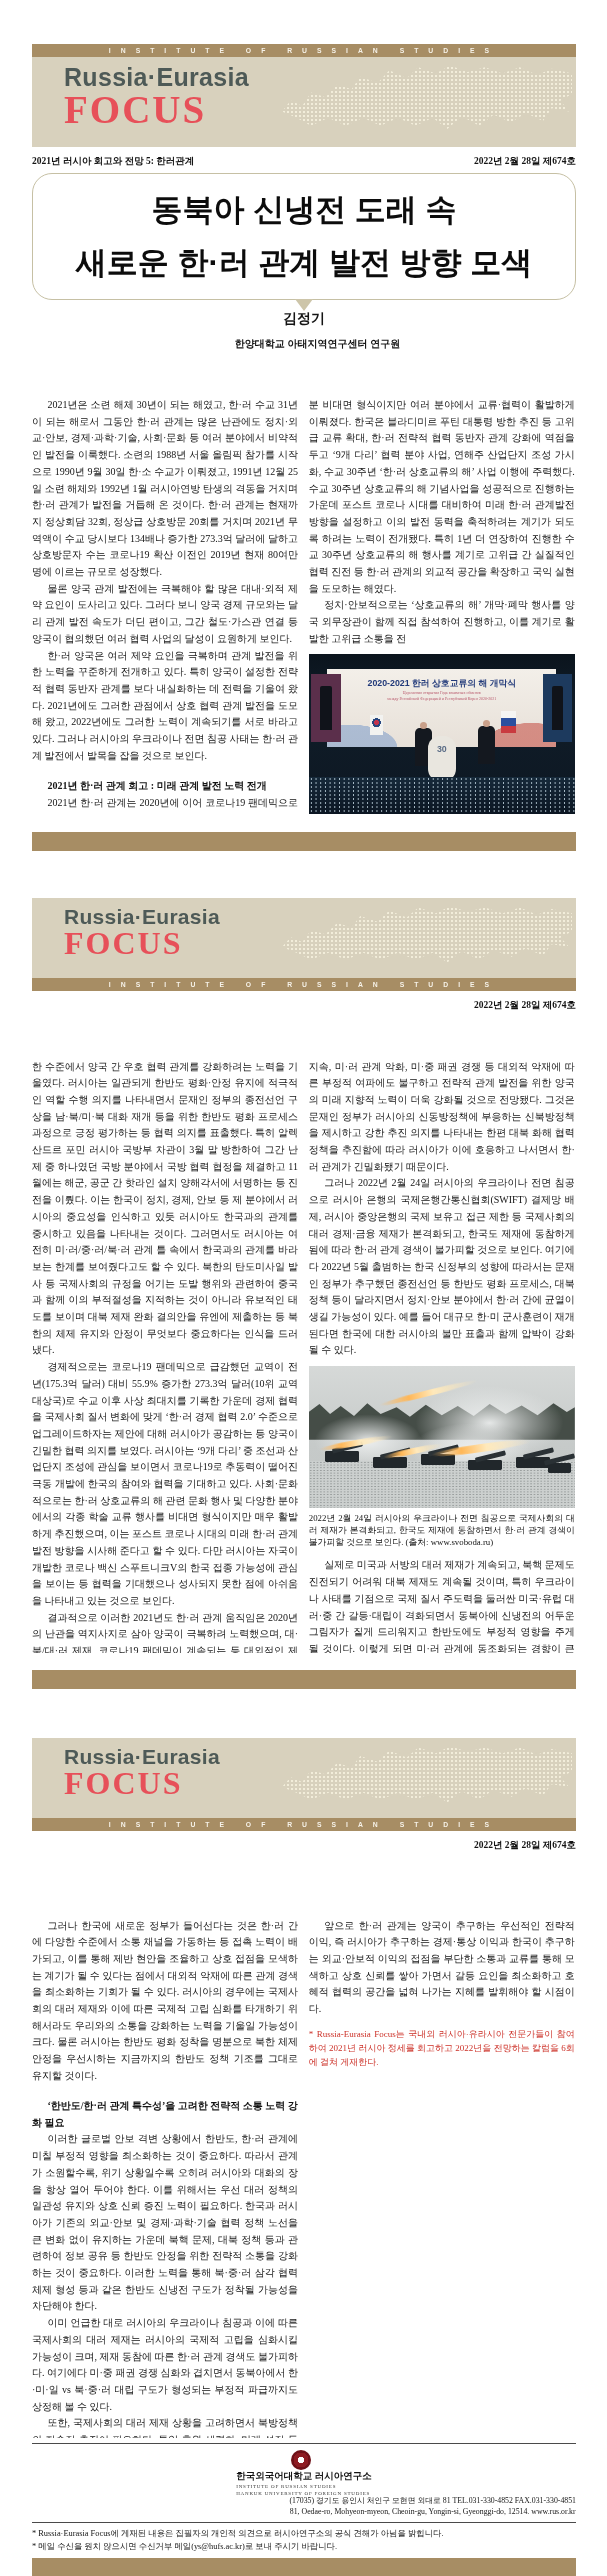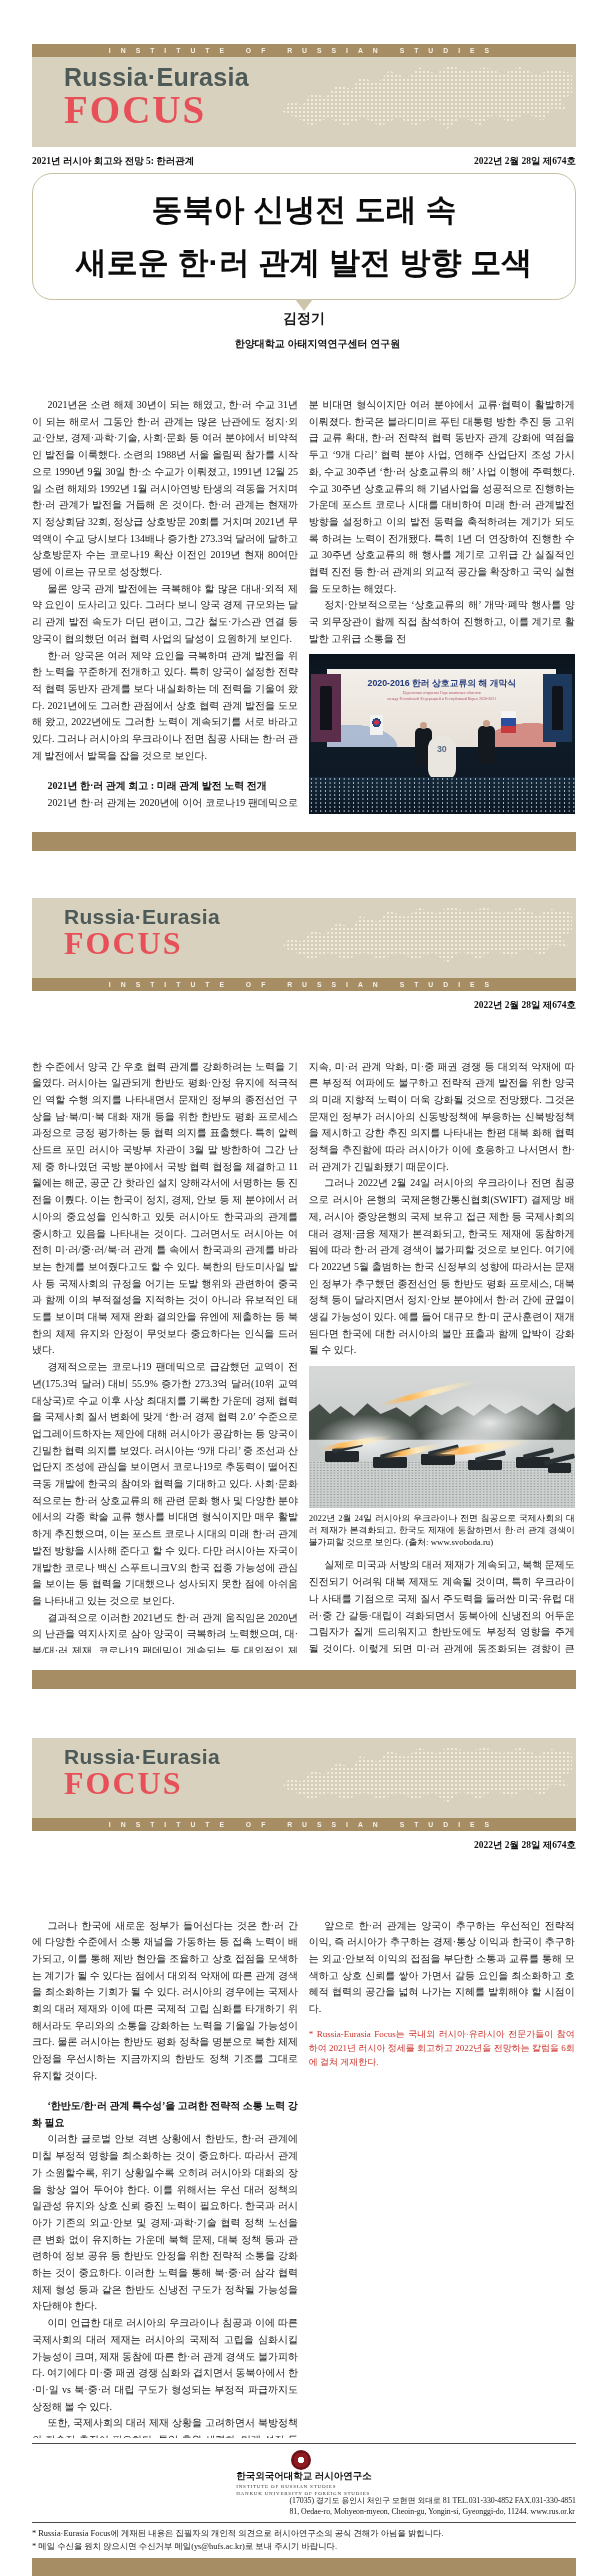--- a/index.html
+++ b/index.html
@@ -146,21 +146,21 @@
   .caption { font-size:8.8px; line-height:12px; margin-top:4px; text-align:justify; }
 
   
   .footer { position:absolute; left:32px; right:32px; bottom:0; }
   .f-rule { border-top:1px solid #4a4a4a; }
   .f-row { display:flex; align-items:center; padding:6px 0 4.7px;flex-direction:column; }
   .f-logo { width:20px; height:20px; border-radius:50%;
     background:radial-gradient(circle at 50% 50%, #fff 0 3.4px, #8e1b22 3.4px 7.4px, #6f1118 7.4px); margin-right:6.8px; flex:0 0 auto; }
   .f-org .f-kr { font-family:"Liberation Sans",sans-serif; font-weight:bold; font-size:9.5px; }
   .f-org .f-en { font-size:5px; letter-spacing:0.8px; color:#333; margin-top:1.4px; }
-  .f-addr { margin-left:auto; text-align:left; font-size:7.8px; line-height:10.8px; }
+  .f-addr { margin-left:auto; text-align:center; font-size:7.8px; line-height:10.8px; }
   .f-notes { padding:4px 0 5.4px; font-size:8.4px; line-height:13px; }
   .f-bar { height:17.6px; background:#a78d64; }
 </style>
 </head>
 <body>
 
 <div class="sheet" id="sheet1">
   <div style="height:44px"></div>
   <div class="inst-band">INSTITUTE OF RUSSIAN STUDIES</div>
   <div class="masthead mast-lg">
@@ -194,21 +194,21 @@
       <div class="col-heading">2021년 한·러 관계 회고 : 미래 관계 발전 노력 전개</div>
       <p class="body-p ind">2021년 한·러 관계는 2020년에 이어 코로나19 팬데믹으로 인해 전반적으로 교류·협력이 다소 위축되는 현상이 드러났으나 이러한 침체 분위기를 극복하기 위한 양국 정부의 노력이 계속됐다. 이에 힘입어 대부</p>
     </div>
     <div class="col">
       <p class="body-p">분 비대면 형식이지만 여러 분야에서 교류·협력이 활발하게 이뤄졌다. 한국은 블라디미르 푸틴 대통령 방한 추진 등 고위급 교류 확대, 한·러 전략적 협력 동반자 관계 강화에 역점을 두고 ‘9개 다리’ 협력 분야 사업, 연해주 산업단지 조성 가시화, 수교 30주년 ‘한·러 상호교류의 해’ 사업 이행에 주력했다. 수교 30주년 상호교류의 해 기념사업을 성공적으로 진행하는 가운데 포스트 코로나 시대를 대비하여 미래 한·러 관계발전 방향을 설정하고 이의 발전 동력을 축적하려는 계기가 되도록 하려는 노력이 전개됐다. 특히 1년 더 연장하여 진행한 수교 30주년 상호교류의 해 행사를 계기로 고위급 간 실질적인 협력 진전 등 한·러 관계의 외교적 공간을 확장하고 국익 실현을 도모하는 해였다.</p>
       <p class="body-p ind">정치·안보적으로는 ‘상호교류의 해’ 개막·폐막 행사를 양국 외무장관이 함께 직접 참석하여 진행하고, 이를 계기로 활발한 고위급 소통을 전</p>
       <div class="photo photo1">
         <div class="ph1-screen">
           <div class="ph1-sky-l"></div>
           <div class="ph1-sky-r"></div>
-          <div class="ph1-title">2020-2016 한러 상호교류의 해 개막식</div>
+          <div class="ph1-title">2020-2021 한러 상호교류의 해 개막식</div>
           <div class="ph1-sub">Церемония открытия Года взаимных обменов</div>
           <div class="ph1-sub">между Российской Федерацией и Республикой Корея 2020-2021</div>
         </div>
         <div class="ph1-side l"></div>
         <div class="ph1-side r"></div>
         <div class="flag flag-kr"></div>
         <div class="flag flag-ru"></div>
         <div class="person p1"></div>
         <div class="person p2"></div>
         <div class="pedestal">30</div>
@@ -298,21 +298,21 @@
     <div class="f-rule"></div>
     <div class="f-row">
       <div class="f-logo"></div>
       <div class="f-org">
         <div class="f-kr">한국외국어대학교 러시아연구소</div>
         <div class="f-en">INSTITUTE OF RUSSIAN STUDIES</div>
         <div class="f-en">HANKUK UNIVERSITY OF FOREIGN STUDIES</div>
       </div>
       <div class="f-addr">
         <div>(17035) 경기도 용인시 처인구 모현면 외대로 81    TEL.031-330-4852    FAX.031-330-4851</div>
-        <div>81, Oedae-ro, Mohyeon-myeon, Cheoin-gu, Yongin-si, Gyeonggi-do, 11244.  www.rus.or.kr</div>
+        <div>81, Oedae-ro, Mohyeon-myeon, Cheoin-gu, Yongin-si, Gyeonggi-do, 12514.  www.rus.or.kr</div>
       </div>
     </div>
     <div class="f-rule"></div>
     <div class="f-notes">
       <div>* Russia·Eurasia Focus에 게재된 내용은 집필자의 개인적 의견으로 러시아연구소의 공식 견해가 아님을 밝힙니다.</div>
       <div>* 메일 수신을 원치 않으시면 수신거부 메일(ys@hufs.ac.kr)로 보내 주시기 바랍니다.</div>
     </div>
     <div class="f-bar"></div>
   </div>
 </div>

